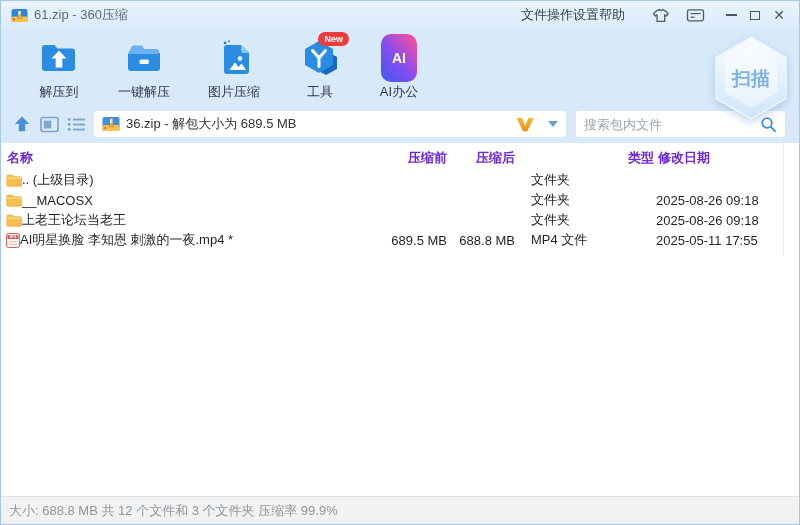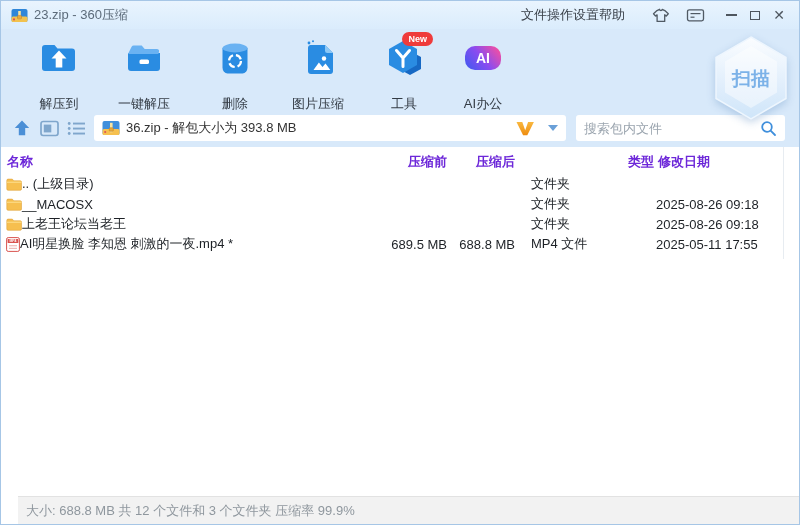--- a/index.html
+++ b/index.html
@@ -15,26 +15,26 @@
   .menubar span { color:#3a414a; cursor:default; }
   .tb-icons { display:flex; align-items:center; gap:16px; margin-left:26px; margin-right:14px; }
   .win-controls { display:flex; align-items:center; height:28px; padding-right:8px; }
   .win-btn { width:24px; height:28px; display:flex; align-items:center; justify-content:center; cursor:default; }
   .glyph-min { width:11px; height:2px; background:#4e565f; }
   .glyph-max { width:10px; height:9px; border:1.5px solid #4e565f; }
   .glyph-close { font-size:14px; color:#4e565f; line-height:1; }
 
   
   .toolbar { flex:0 0 80px; background:#d8e9fa; display:flex; align-items:flex-start; padding:9px 0 0 16px; position:relative; }
-  .tool-btn { display:flex; flex-direction:column; align-items:center; gap:17px; color:#333b44; cursor:default; }
+  .tool-btn { display:flex; flex-direction:column; align-items:center; gap:5px; color:#333b44; cursor:default; }
   .tool-icon { width:42px; height:40px; display:flex; align-items:center; justify-content:center; position:relative; }
   .tb-add { width:72px; } .tb-ext { width:72px; margin-left:6px; } .tb-one { width:86px; margin-left:6px; }
   .tb-del { width:72px; margin-left:12px; } .tb-img { width:86px; margin-left:4px; } .tb-tool { width:78px; margin-left:4px; } .tb-ai { width:80px; }
   .badge-new { position:absolute; top:-6px; right:-8px; background:#ef3b3b; color:#fff; font-size:9px; font-weight:bold; padding:1.5px 6px; border-radius:8px; line-height:1.2; }
-  .ai-tile { width:36px; height:24px; border-radius:10px; background:linear-gradient(50deg,#3b5bf0 0%,#8a4cf0 48%,#fa4f9d 95%); color:#fff; font-weight:bold; font-size:14px; display:flex; align-items:center; justify-content:center; }
+  .ai-tile { width:36px; height:48px; border-radius:10px; background:linear-gradient(50deg,#3b5bf0 0%,#8a4cf0 48%,#fa4f9d 95%); color:#fff; font-weight:bold; font-size:14px; display:flex; align-items:center; justify-content:center; }
   .scan-hex { position:absolute; right:6px; top:5px; filter:drop-shadow(0 3px 4px rgba(120,160,205,.45)); }
 
   
   .pathbar { flex:0 0 34px; background:#d8e9fa; display:flex; align-items:center; padding:0 14px 4px 12px; gap:8px; }
   .nav-icon { width:20px; height:20px; display:flex; align-items:center; justify-content:center; cursor:default; }
   .address-box { height:26px; width:497px; background:#fff; border-radius:3px; display:flex; align-items:center; padding:0 8px; gap:6px; }
   .address-text { flex:1; color:#333; white-space:nowrap; overflow:hidden; }
   .fmt-caret { width:0; height:0; border-left:5px solid transparent; border-right:5px solid transparent; border-top:6px solid #6aa0d8; margin-left:6px; }
   .search-box { height:26px; flex:1; background:#fff; border-radius:3px; display:flex; align-items:center; padding:1px 8px; margin-left:2px; }
   .search-box input { border:none; outline:none; flex:1; font-size:13px; font-family:inherit; color:#333; background:transparent; }
@@ -46,38 +46,38 @@
   .list-header { height:25px; color:#6d28d9;font-weight:bold; }
   .list-header .c-name { padding-left:6px; }
   .c-before,.c-after { text-align:right; padding-right:4px; }
   .c-type { padding-left:12px; } .c-mod { padding-left:2px; }
   .list-header .c-type { padding-left:10px;text-align:right; } .list-header .c-mod { padding-left:4px; }
   .file-row { height:20px; color:#1d2126; cursor:default; }
   .cell-name { display:flex; align-items:center; padding-left:5px; white-space:nowrap; overflow:hidden; }
   .vline { position:absolute; left:782px; top:0; width:1px; height:112px; background:#e7ecf1; }
 
   
-  .statusbar { flex:0 0 28px; background:#f2f2f2; border-top:1px solid #e2e2e2; display:flex; align-items:center; padding:0 8px; color:#8f979e;margin-left:17px; }
+  .statusbar { flex:0 0 28px; background:#f2f2f2; border-top:1px solid #e2e2e2; display:flex; align-items:center; padding:0 8px; color:#8f979e; }
 
   svg { display:block; }
 </style>
 </head>
 <body>
 
 <div class="window">
 
   <div class="titlebar">
     <svg class="app-icon" viewBox="0 0 17 15">
       <rect x="0.5" y="1" width="16" height="13" rx="2" fill="#2f86d8"></rect>
       <rect x="0.5" y="8.6" width="16" height="5.4" rx="1.5" fill="#f2c24e"></rect>
       <rect x="7.2" y="3" width="2.6" height="8" fill="#f7e3a0"></rect>
       <rect x="6.5" y="7.4" width="4" height="3.4" rx="0.7" fill="#e8a83c" stroke="#b97d22" stroke-width="0.5"></rect>
       <circle cx="3" cy="11.4" r="1.1" fill="#e05252"></circle>
     </svg>
-    <span class="window-title">23.zip - 360压缩</span>
+    <span class="window-title">61.zip - 360压缩</span>
 
     <div class="menubar">
       <span>文件</span>
       <span>操作</span>
       <span>设置</span>
       <span>帮助</span>
     </div>
 
     <div class="tb-icons">
       <svg width="19" height="15" viewBox="0 0 19 15">
@@ -120,30 +120,20 @@
       <span class="tool-icon">
         <svg width="38" height="34" viewBox="0 0 38 34">
           <path d="M3,12 h32 v15 a3,3 0 0 1 -3,3 h-26 a3,3 0 0 1 -3,-3 z" fill="#2a8ce2"></path>
           <path d="M3,13 l3.6,-7.2 a2.4,2.4 0 0 1 2.1,-1.3 h8 l3,3.4 h12.2 a2.2,2.2 0 0 1 2.1,2.9 l-0.7,2.2 z" fill="#6ab2f2"></path>
           <rect x="14.5" y="18.5" width="9.5" height="4.6" rx="1.6" fill="#fff"></rect>
         </svg>
       </span>
       <span>一键解压</span>
     </div>
 
-    <div class="tool-btn tb-del">
-      <span class="tool-icon">
-        <svg width="34" height="36" viewBox="0 0 34 36">
-          <path d="M4.5,8 v19.5 a5,6 0 0 0 5,6 h15 a5,6 0 0 0 5,-6 V8 Z" fill="#2a8ce2"></path>
-          <ellipse cx="17" cy="8" rx="12.5" ry="4.4" fill="#6ab2f2"></ellipse>
-          <circle cx="17" cy="21" r="6" fill="none" stroke="#fff" stroke-width="2.2" stroke-dasharray="6.5 3"></circle>
-        </svg>
-      </span>
-      <span>删除</span>
-    </div>
 
     <div class="tool-btn tb-img">
       <span class="tool-icon">
         <svg width="36" height="38" viewBox="0 0 36 38">
           <circle cx="9" cy="4" r="1.4" fill="#2a8ce2"></circle>
             <circle cx="13" cy="2.2" r="1" fill="#2a8ce2"></circle>
             <circle cx="11" cy="7" r="0.9" fill="#2a8ce2"></circle>
           <path d="M11,6 h14 l8,8 v18 a3,3 0 0 1 -3,3 h-19 a3,3 0 0 1 -3,-3 v-23 a3,3 0 0 1 3,-3 z" fill="#2a8ce2"></path>
           <path d="M25,6 l8,8 h-5.8 a2.2,2.2 0 0 1 -2.2,-2.2 z" fill="#8cc8f6"></path>
           <circle cx="24" cy="19.5" r="2.2" fill="#fff"></circle>
@@ -210,21 +200,21 @@
     </span>
 
     <div class="address-box">
       <svg width="18" height="16" viewBox="0 0 18 16">
         <rect x="0.5" y="1" width="17" height="14" rx="2" fill="#3f8fdc"></rect>
         <rect x="0.5" y="9" width="17" height="6" rx="1.5" fill="#f6c04e"></rect>
         <rect x="8" y="2.8" width="2.6" height="9.5" fill="#f7e3a0"></rect>
         <rect x="7.3" y="7.8" width="4" height="3.4" rx="0.7" fill="#e8a83c" stroke="#b97d22" stroke-width="0.5"></rect>
         <circle cx="3.2" cy="12" r="1.1" fill="#e05252"></circle>
       </svg>
-      <span class="address-text">36.zip - 解包大小为 393.8 MB</span>
+      <span class="address-text">36.zip - 解包大小为 689.5 MB</span>
       <svg width="22" height="17" viewBox="0 0 22 17">
         <defs>
             <linearGradient id="vg" x1="0" y1="0" x2="0" y2="1">
               <stop offset="0" stop-color="#f9b83f"></stop>
               <stop offset="1" stop-color="#ee8c10"></stop>
             </linearGradient>
           </defs>
         <path d="M2.5,2 h5.8 l2.9,8.2 L14.1,2 h5.8 L13.3,15.3 h-4.2 Z" fill="url(#vg)"></path>
       </svg>
       <span class="fmt-caret"></span>

